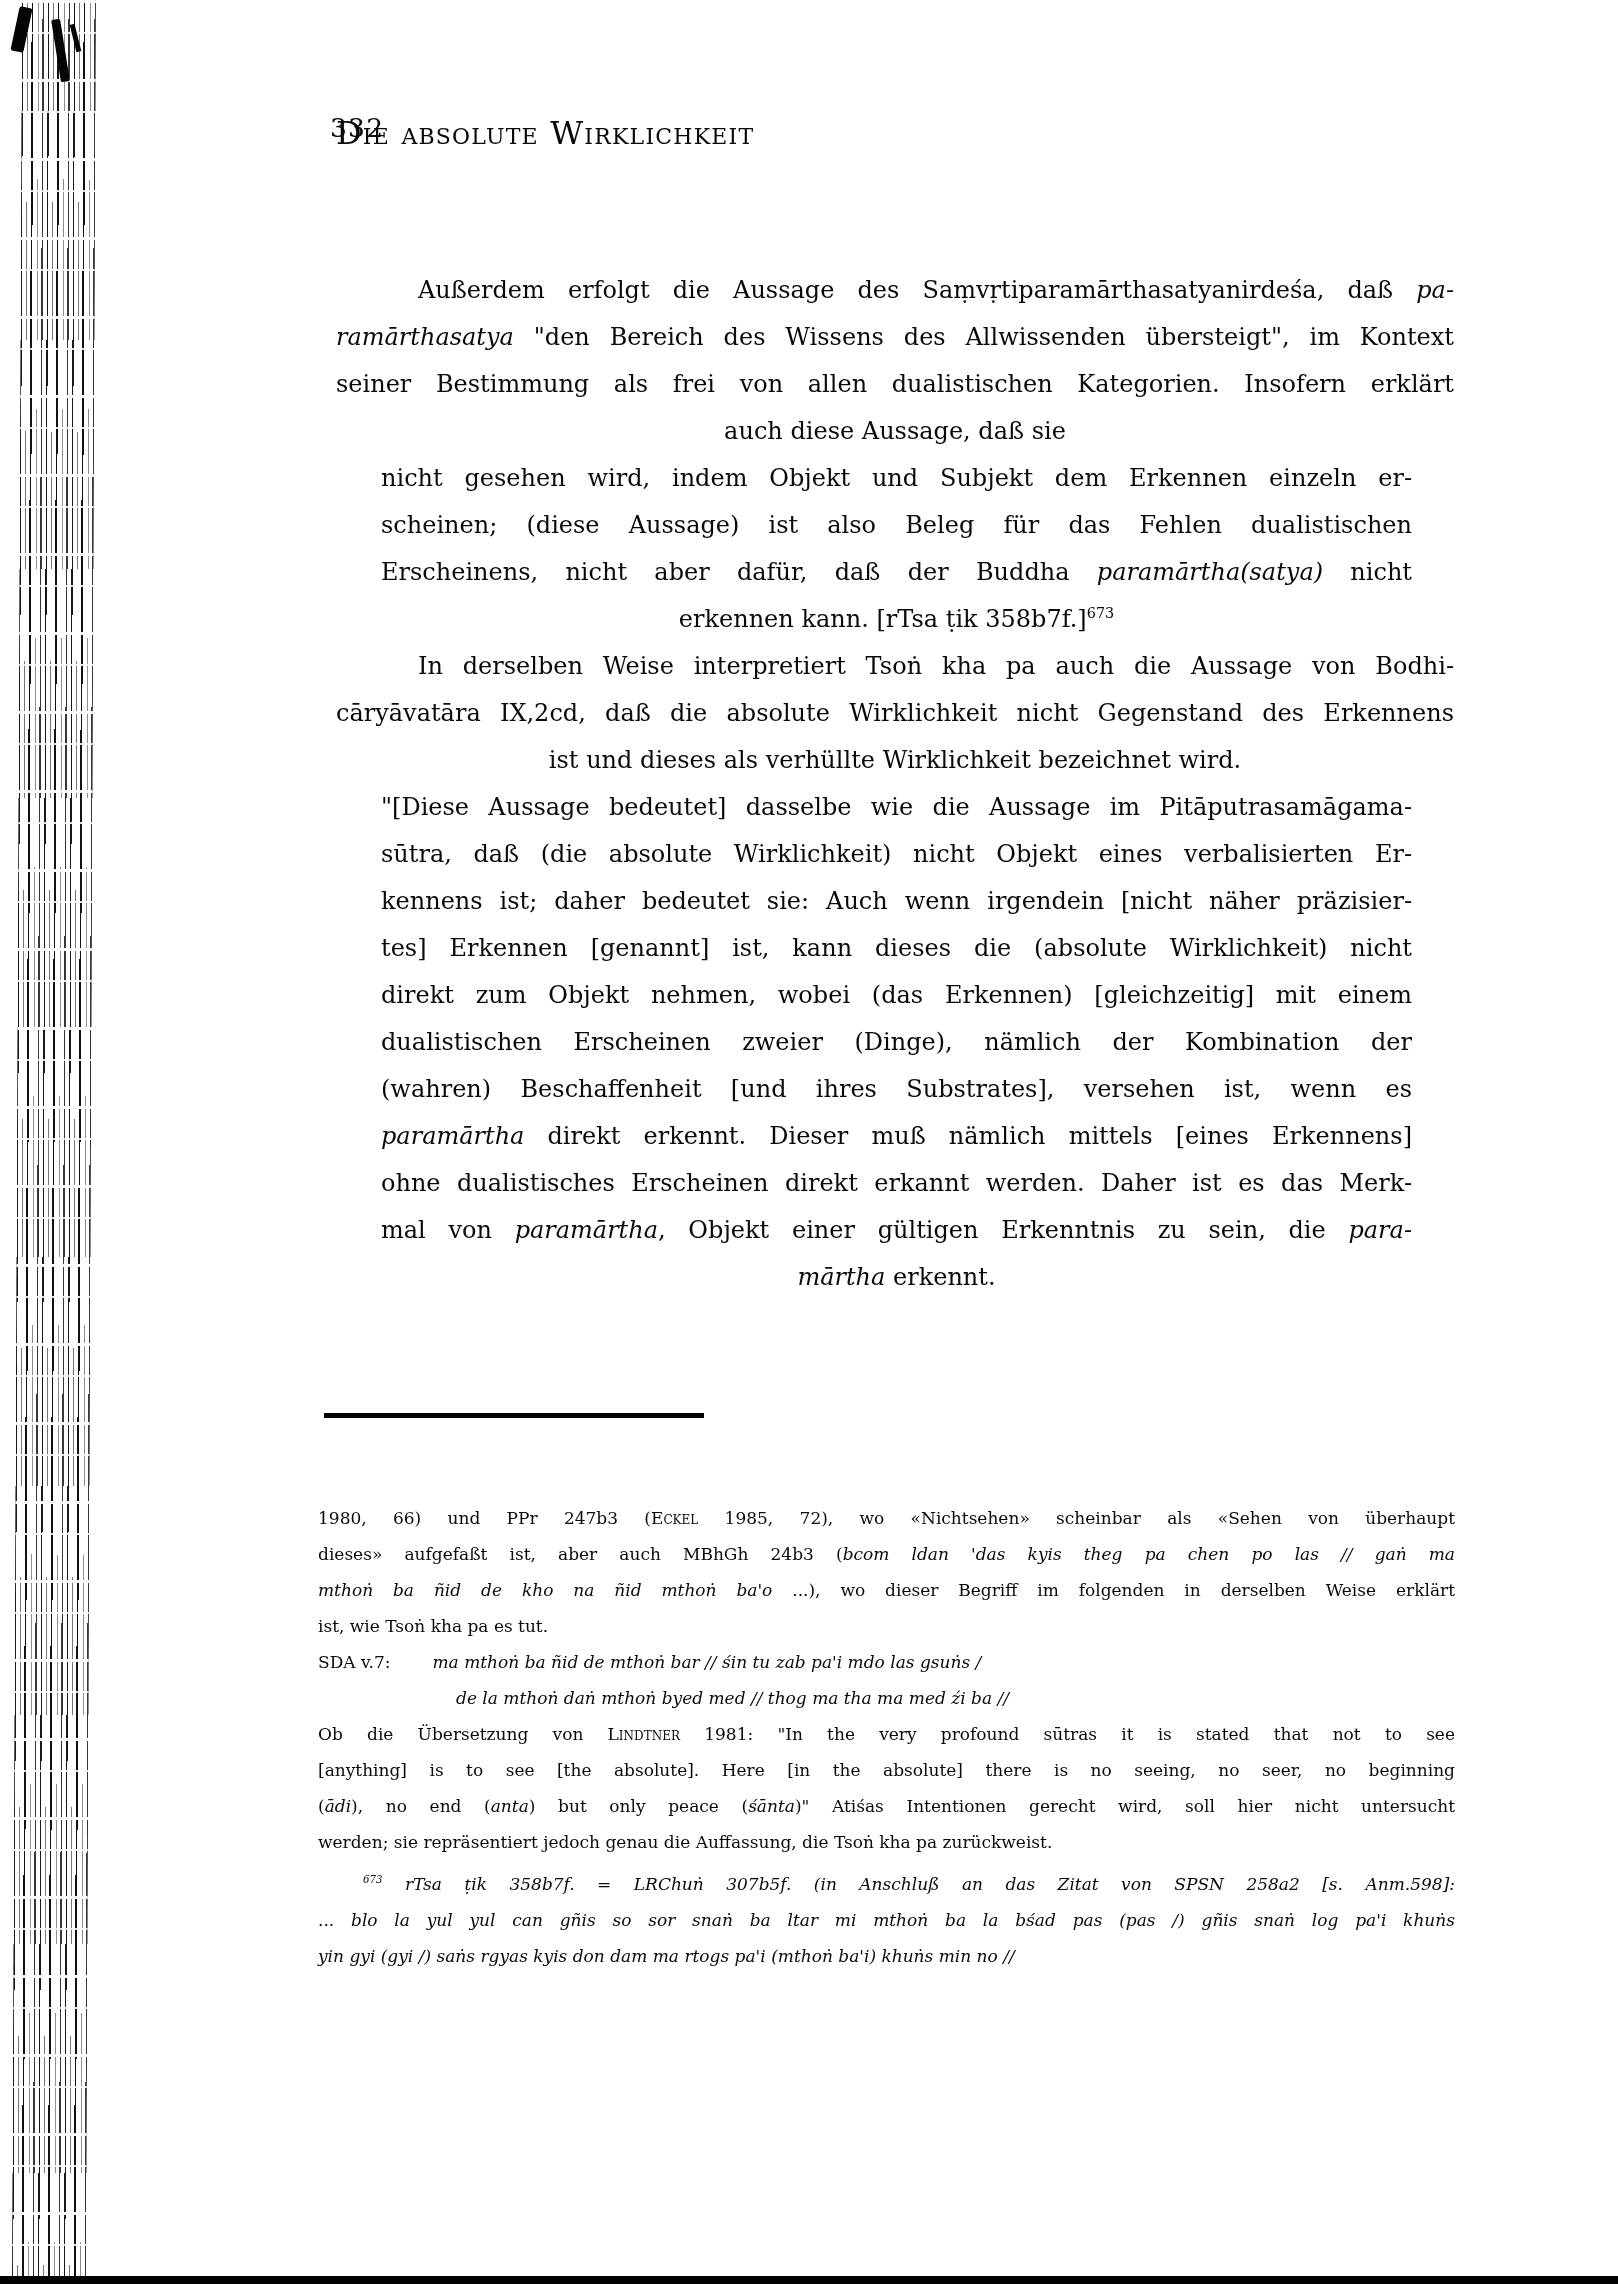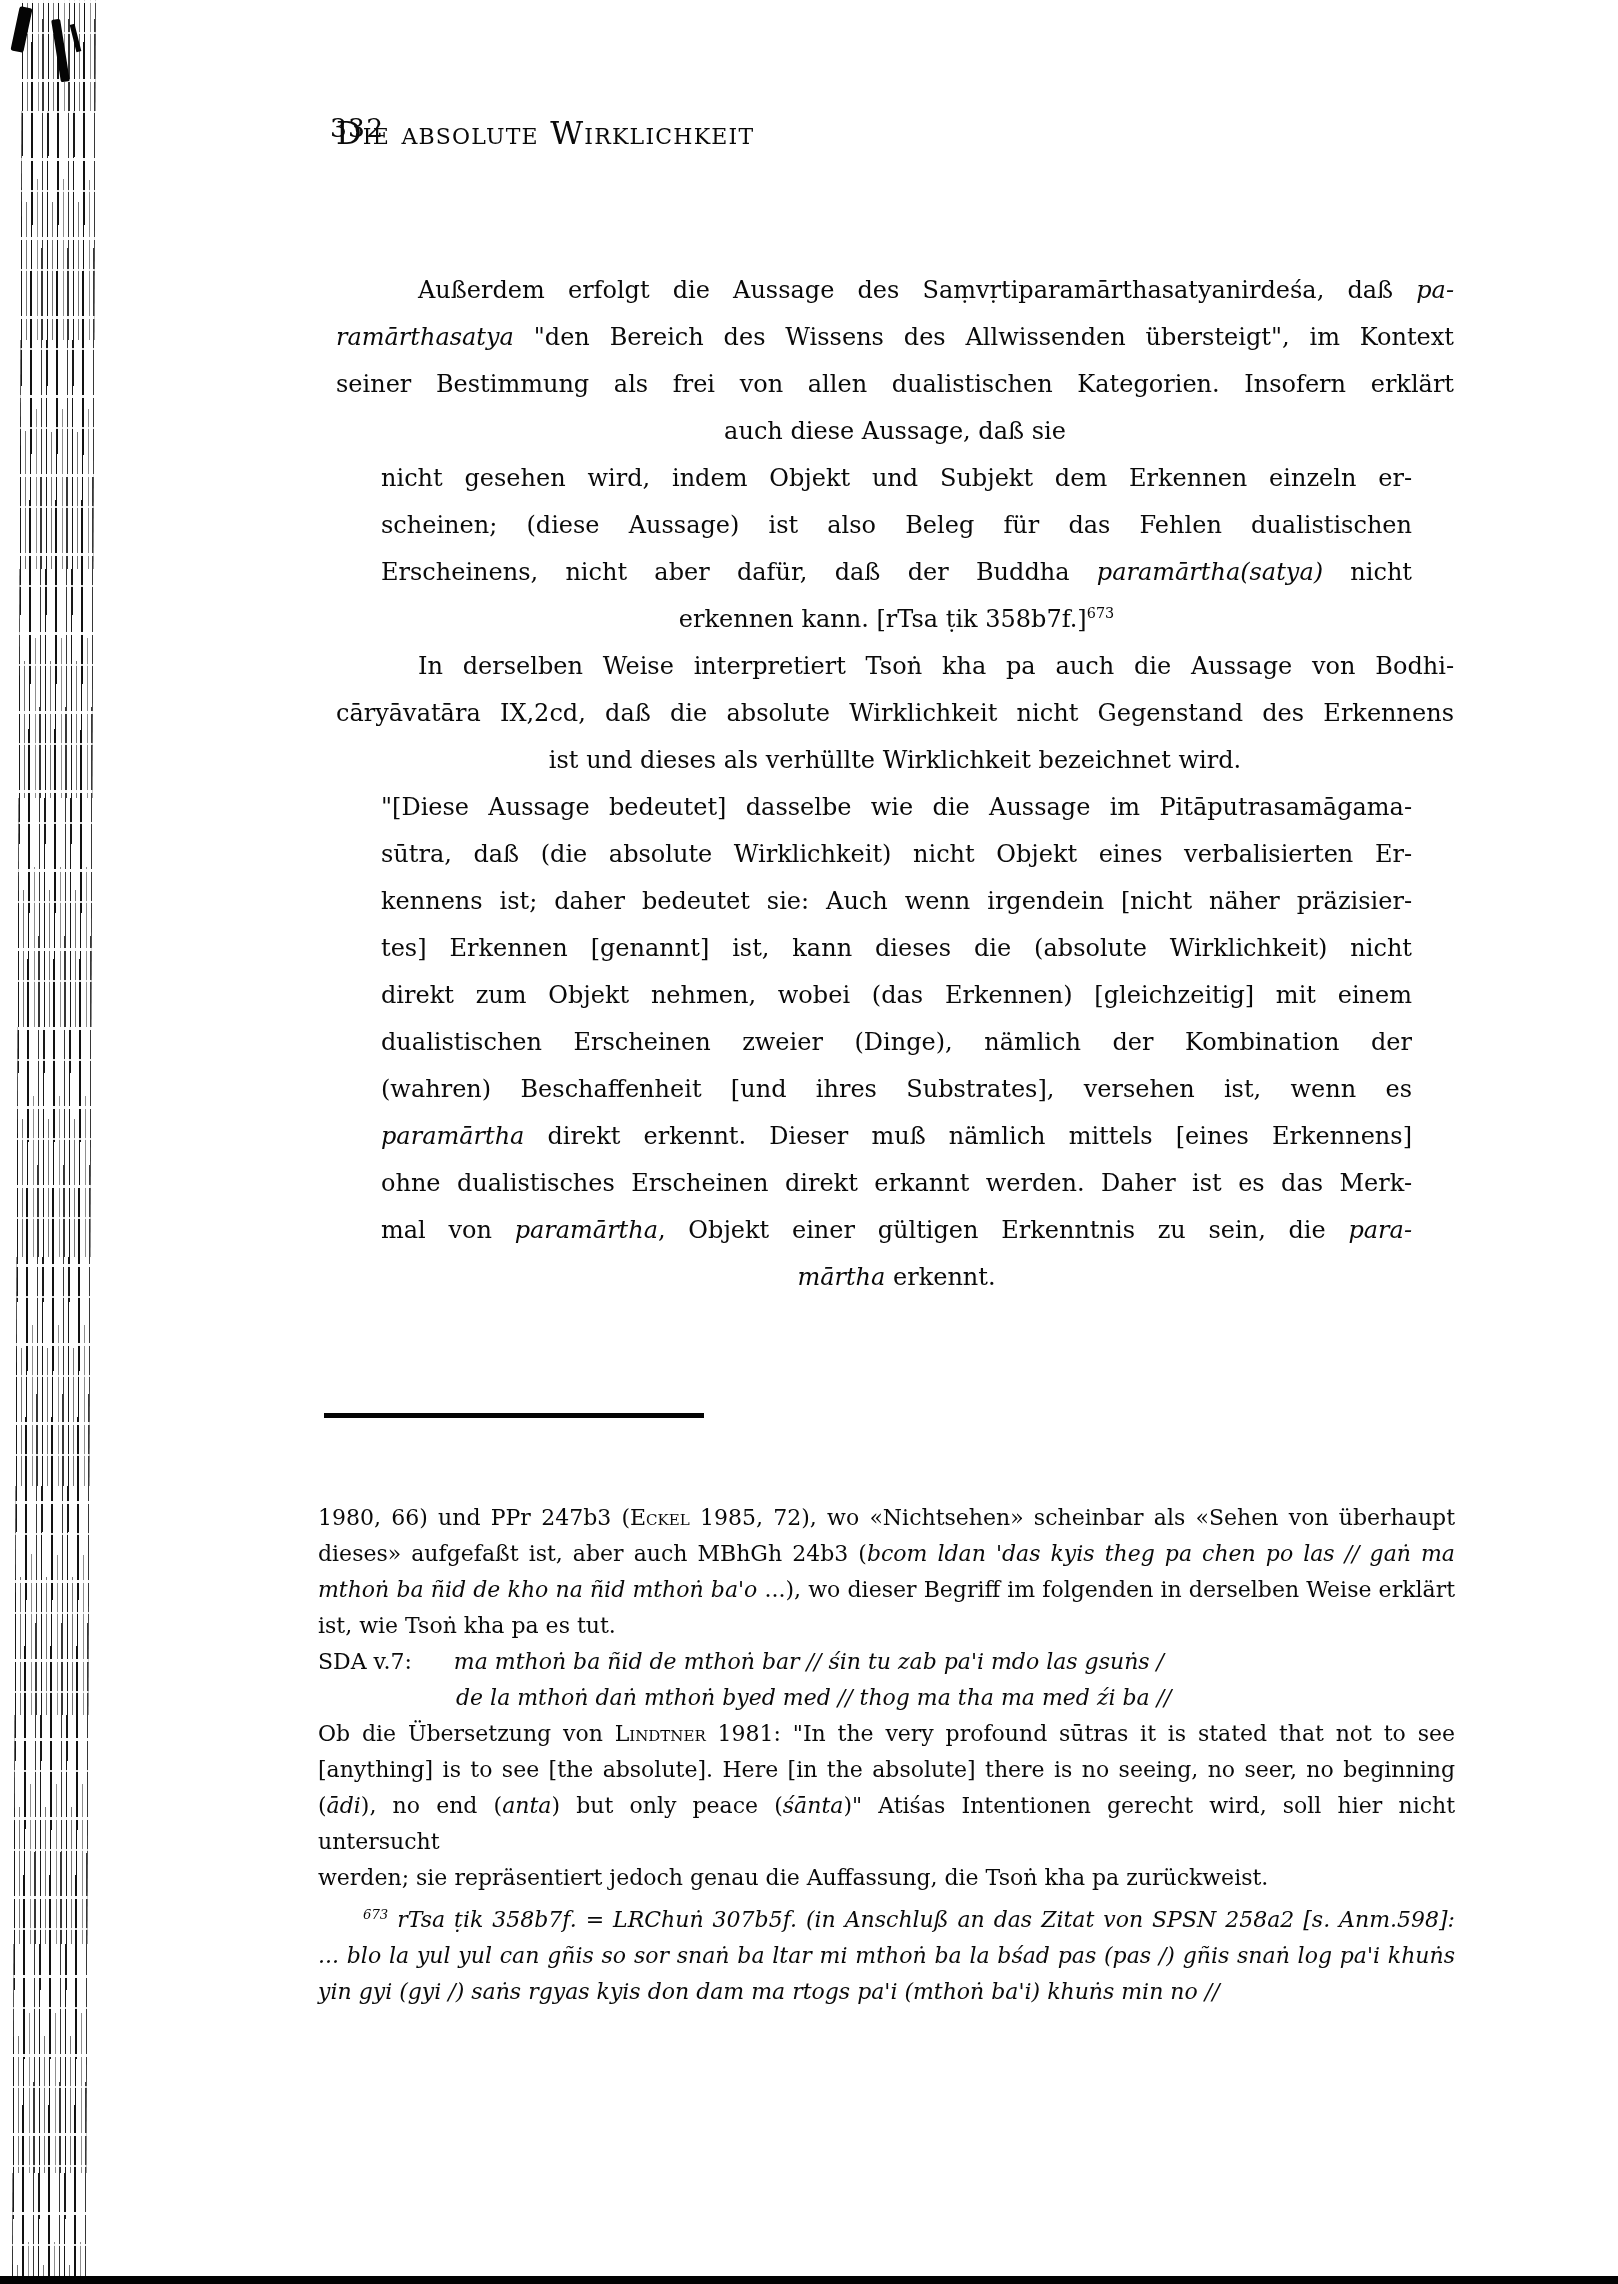--- a/index.html
+++ b/index.html
@@ -35,21 +35,21 @@
   .pagehead{position:relative;height:37px;}
   .pagenum{position:absolute;left:-6px;top:0;font-size:26.6px;letter-spacing:1.2px;}
   .runhead{
     position:absolute;left:0;right:0;top:2.4px;text-align:left;
     font-variant:small-caps;font-size:32px;letter-spacing:1.2px;
   }
 
   .body{margin-top:118px;}
   .body .l{font-size:24px;line-height:47px;text-align:center;}
   .footnotes{margin-top:82px;margin-left:-18px;width:1137px;}
-  .footnotes .l{font-size:22px;line-height:36px;}
+  .footnotes .l{font-size:17px;line-height:36px;}
 
   .l{white-space:normal;}
   .j{text-align:justify;text-align-last:justify;}
   .ind{text-indent:82px;}
   .q{margin-left:45px;margin-right:42px;}
   .fn-ind{text-indent:45px;}
   .fngap{margin-top:6px;font-style:italic;}
 
   .i{font-style:italic;}
   .sc{font-variant:small-caps;}

